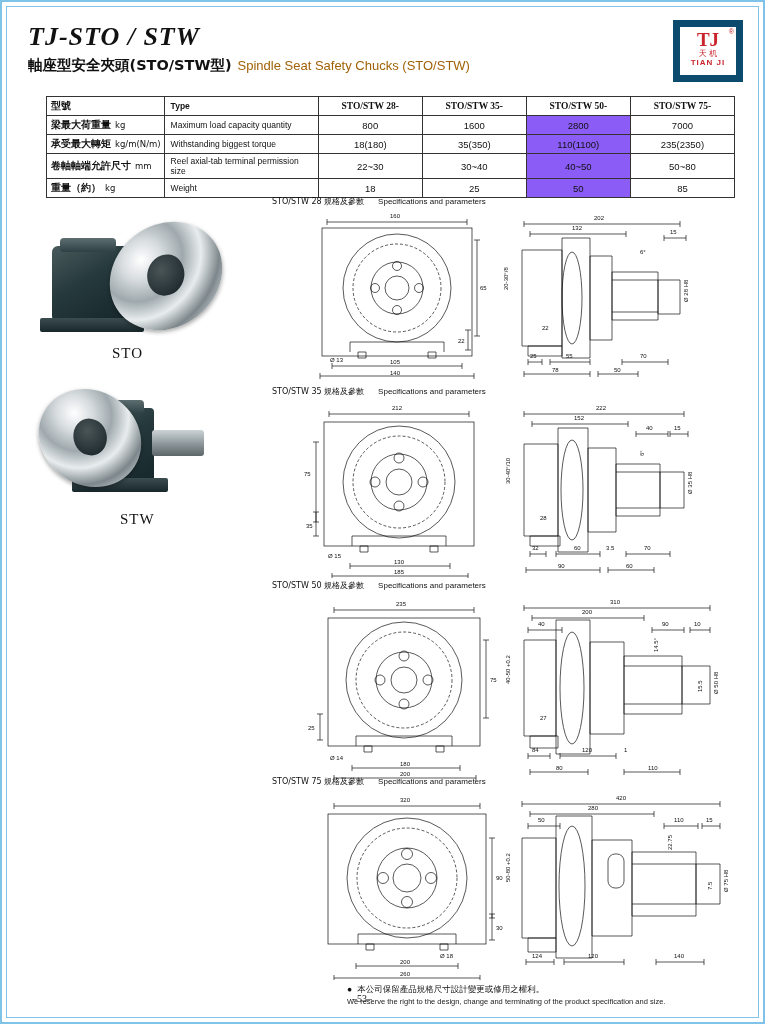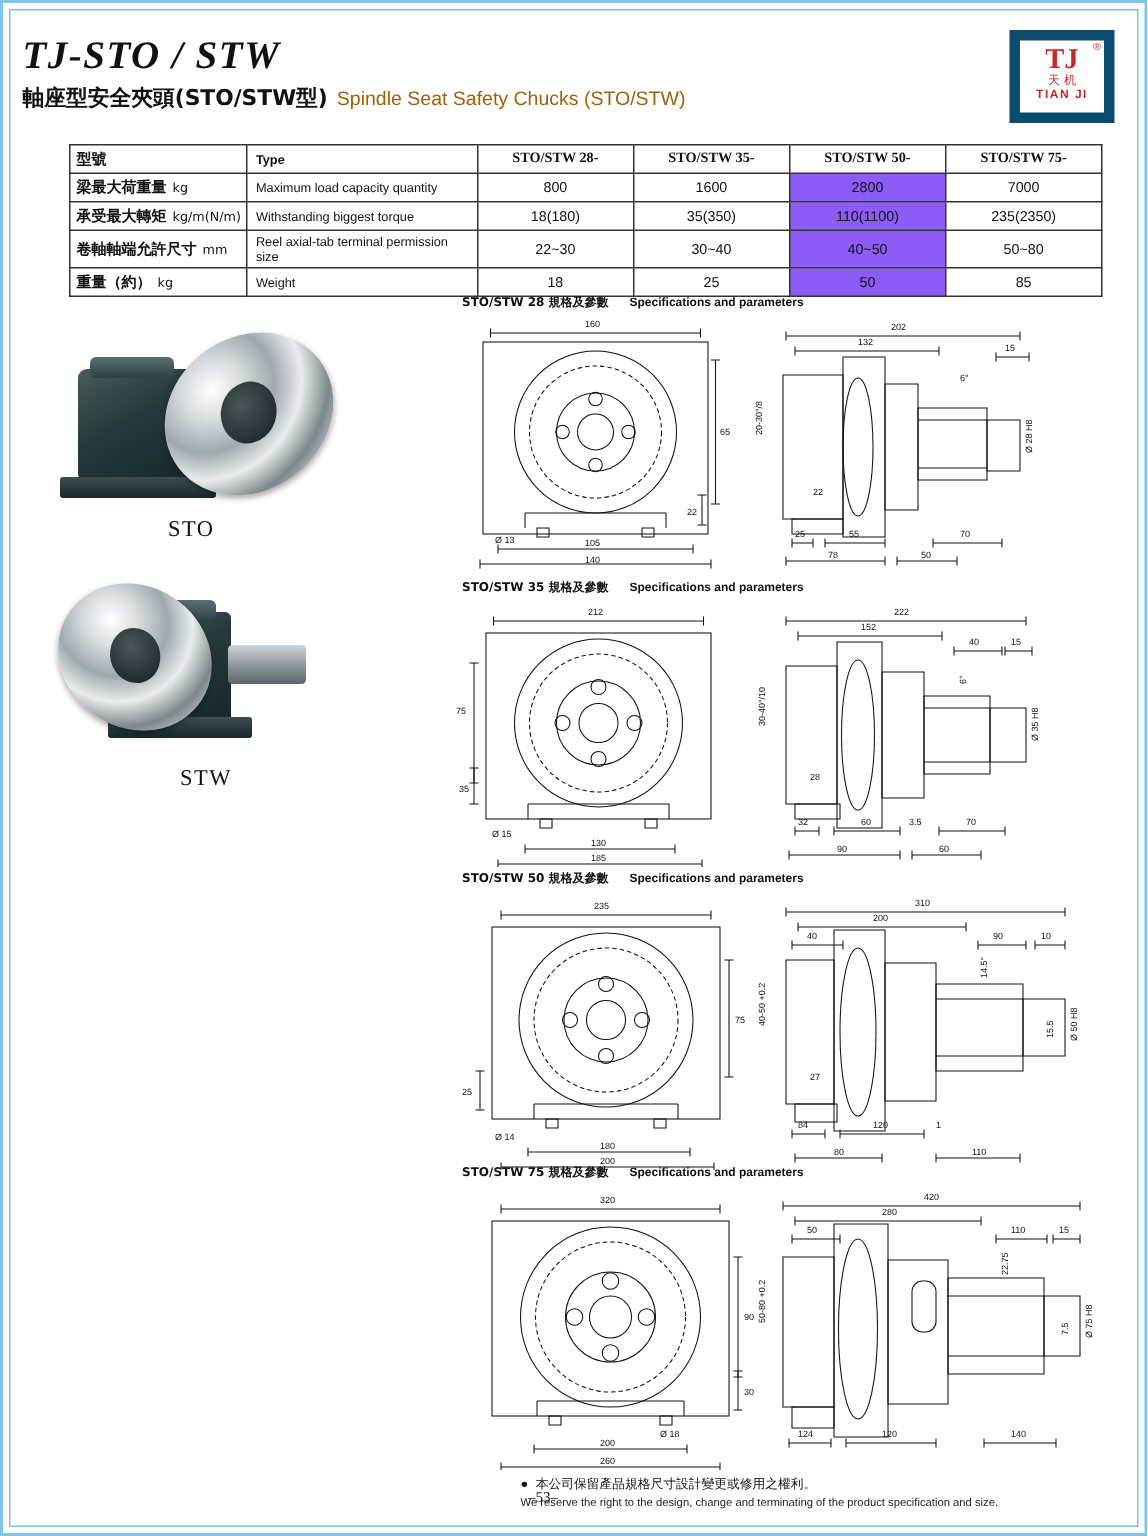--- a/index.html
+++ b/index.html
@@ -14,21 +14,21 @@
     border:2px solid #7fc3e8;
     box-sizing:border-box;
   }
   .inner{
     position:absolute;left:4px;top:4px;right:4px;bottom:4px;
     border:1px solid #7fc3e8;
     box-sizing:border-box;
   }
 
   
-  .header{position:absolute;left:15px;top:22px;width:720px;height:62px;}
+  .header{position:absolute;left:28px;top:22px;width:720px;height:62px;}
   .title-main{
     font-family:"Liberation Serif", serif;
     font-style:italic;font-weight:bold;font-size:26px;
     color:#111;letter-spacing:1px;
   }
   .title-sub{
     margin-top:4px;
     font-size:14.5px;font-weight:bold;color:#111;
     font-family:"DejaVu Sans", sans-serif;
   }
@@ -120,23 +120,22 @@
   }
   .shaft{
     position:absolute;left:156px;top:60px;width:52px;height:26px;
     background:linear-gradient(180deg,#cdd4d7,#8b9599 55%,#5d6669);
     border-radius:3px;
   }
 
   
   .block{position:absolute;left:272px;width:470px;}
   .block .bhead{
-    font-size:8px;font-weight:bold;color:#111;margin-bottom:3px;
+    font-size:8px;font-weight:normal;color:#111;margin-bottom:3px;
     font-family:"DejaVu Sans", sans-serif;
-    margin-left:36px;
   }
   .block .bhead .en{margin-left:14px;font-family:"Liberation Sans",sans-serif;}
   .draw{
     position:relative;width:470px;
     background:#fff;
   }
   .draw svg{display:block;}
 
   
   .pageno{

